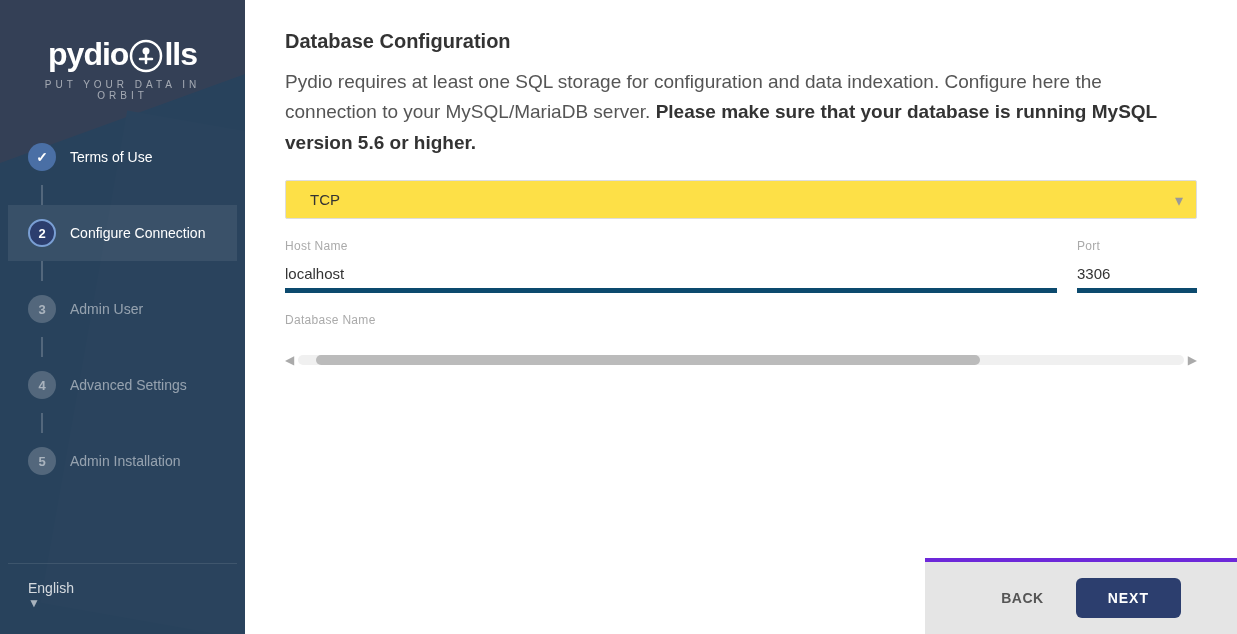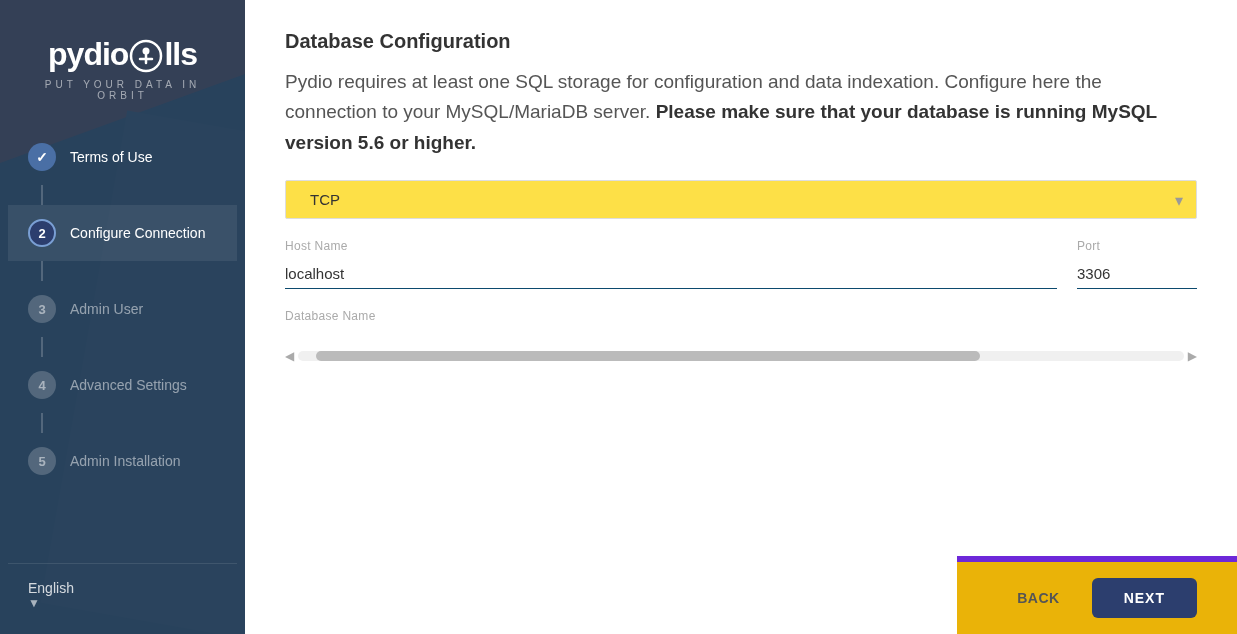--- a/index.html
+++ b/index.html
@@ -242,21 +242,21 @@
 
     .field-label {
       font-size: 12px;
       color: #aaa;
       margin-bottom: 6px;
       letter-spacing: 0.3px;
     }
 
     .field-input {
       border: none;
-      border-bottom: 1px solid #0c4a6e;
+      border-bottom: 5px solid #0c4a6e;
       padding: 6px 0;
       font-size: 15px;
       color: #333;
       outline: none;
       background: transparent;
       width: 100%;
     }
 
     
     .scroll-bar-area {
@@ -280,24 +280,24 @@
       height: 100%;
       background: #bbb;
       border-radius: 5px;
     }
 
     
     .content-footer {
       display: flex;
       justify-content: flex-end;
       align-items: center;
-      padding: 16px 40px;
+      padding: 16px 56px;
       gap: 12px;
-      border-top: 6px solid #6d28d9;
-      background: #eab308;
+      border-top: 4px solid #6d28d9;
+      background: #e5e5e5;
     }
 
     .btn-back {
       background: transparent;
       border: none;
       color: #555;
       font-size: 14px;
       font-weight: 600;
       cursor: pointer;
       letter-spacing: 0.5px;

